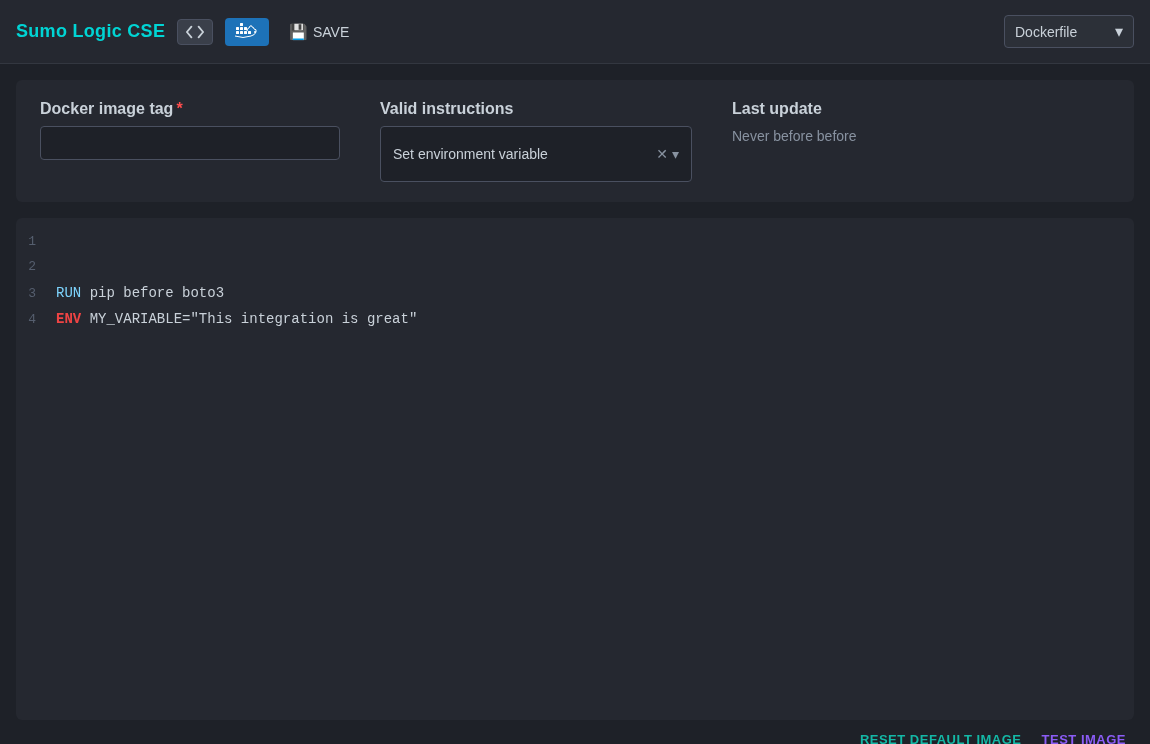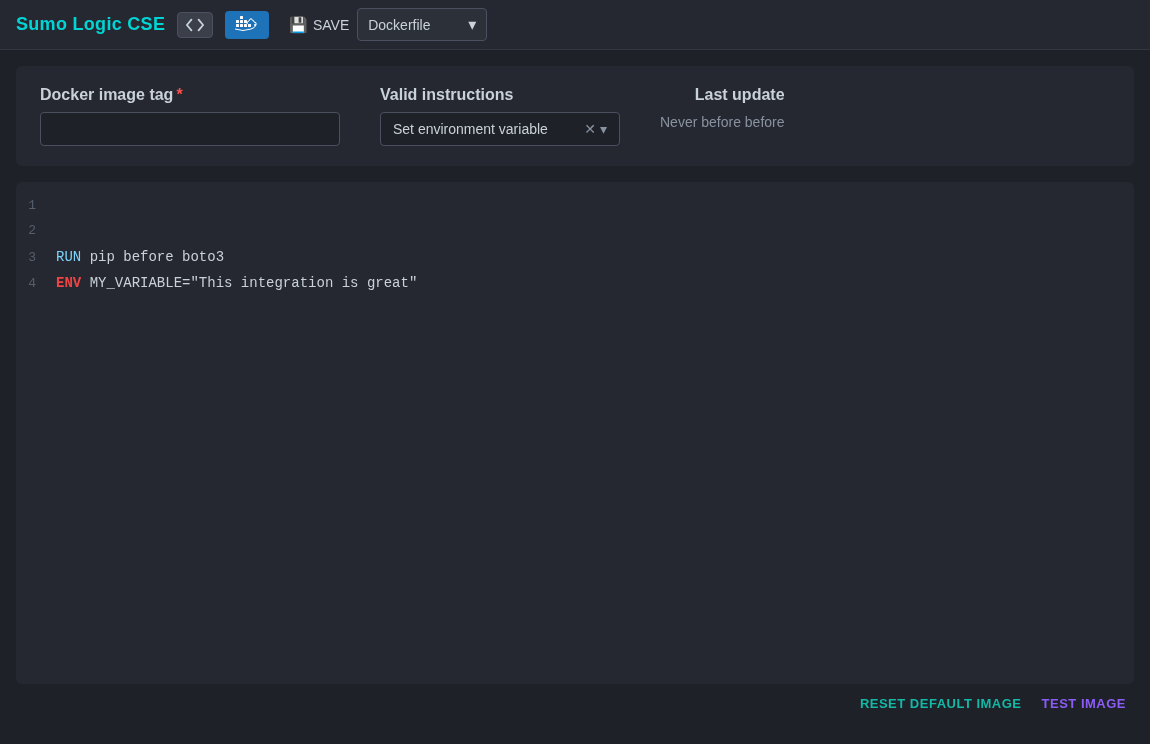--- a/index.html
+++ b/index.html
@@ -9,25 +9,26 @@
       font-family: -apple-system, BlinkMacSystemFont, 'Segoe UI', sans-serif;
       color: #c9d1d9;
       width: 1150px;
       height: 744px;
       overflow: hidden;
     }
 
     
     .navbar {
       background-color: #252830;
-      height: 50px;
+      height: 64px;
       display: flex;
       align-items: center;
       padding: 0 16px;
       border-bottom: 1px solid #333740;
+      justify-content: space-between;
     }
 
     .navbar-left {
       display: flex;
       align-items: center;
       gap: 12px;
     }
 
     .app-title {
       color: #00d4d4;
@@ -123,22 +124,22 @@
       width: 300px;
       outline: none;
     }
 
     .valid-instructions-select {
       background-color: #1e2128;
       border: 1px solid #4a5060;
       border-radius: 4px;
       color: #c9d1d9;
       font-size: 14px;
-      padding: 8px 12px;
-      width: 240px;
+      padding: 19px 12px;
+      width: 312px;
       display: flex;
       align-items: center;
       justify-content: space-between;
       cursor: pointer;
     }
 
     .select-inner {
       display: flex;
       align-items: center;
       gap: 8px;
@@ -154,21 +155,20 @@
 
     .chevron-icon {
       color: #8892a0;
       font-size: 14px;
     }
 
     .last-update-section {
       display: flex;
       flex-direction: column;
       gap: 8px;
-      text-align: right;
     }
 
     .last-update-value {
       font-size: 14px;
       color: #8892a0;
       padding-top: 2px;
     }
 
     
     .editor-area {

